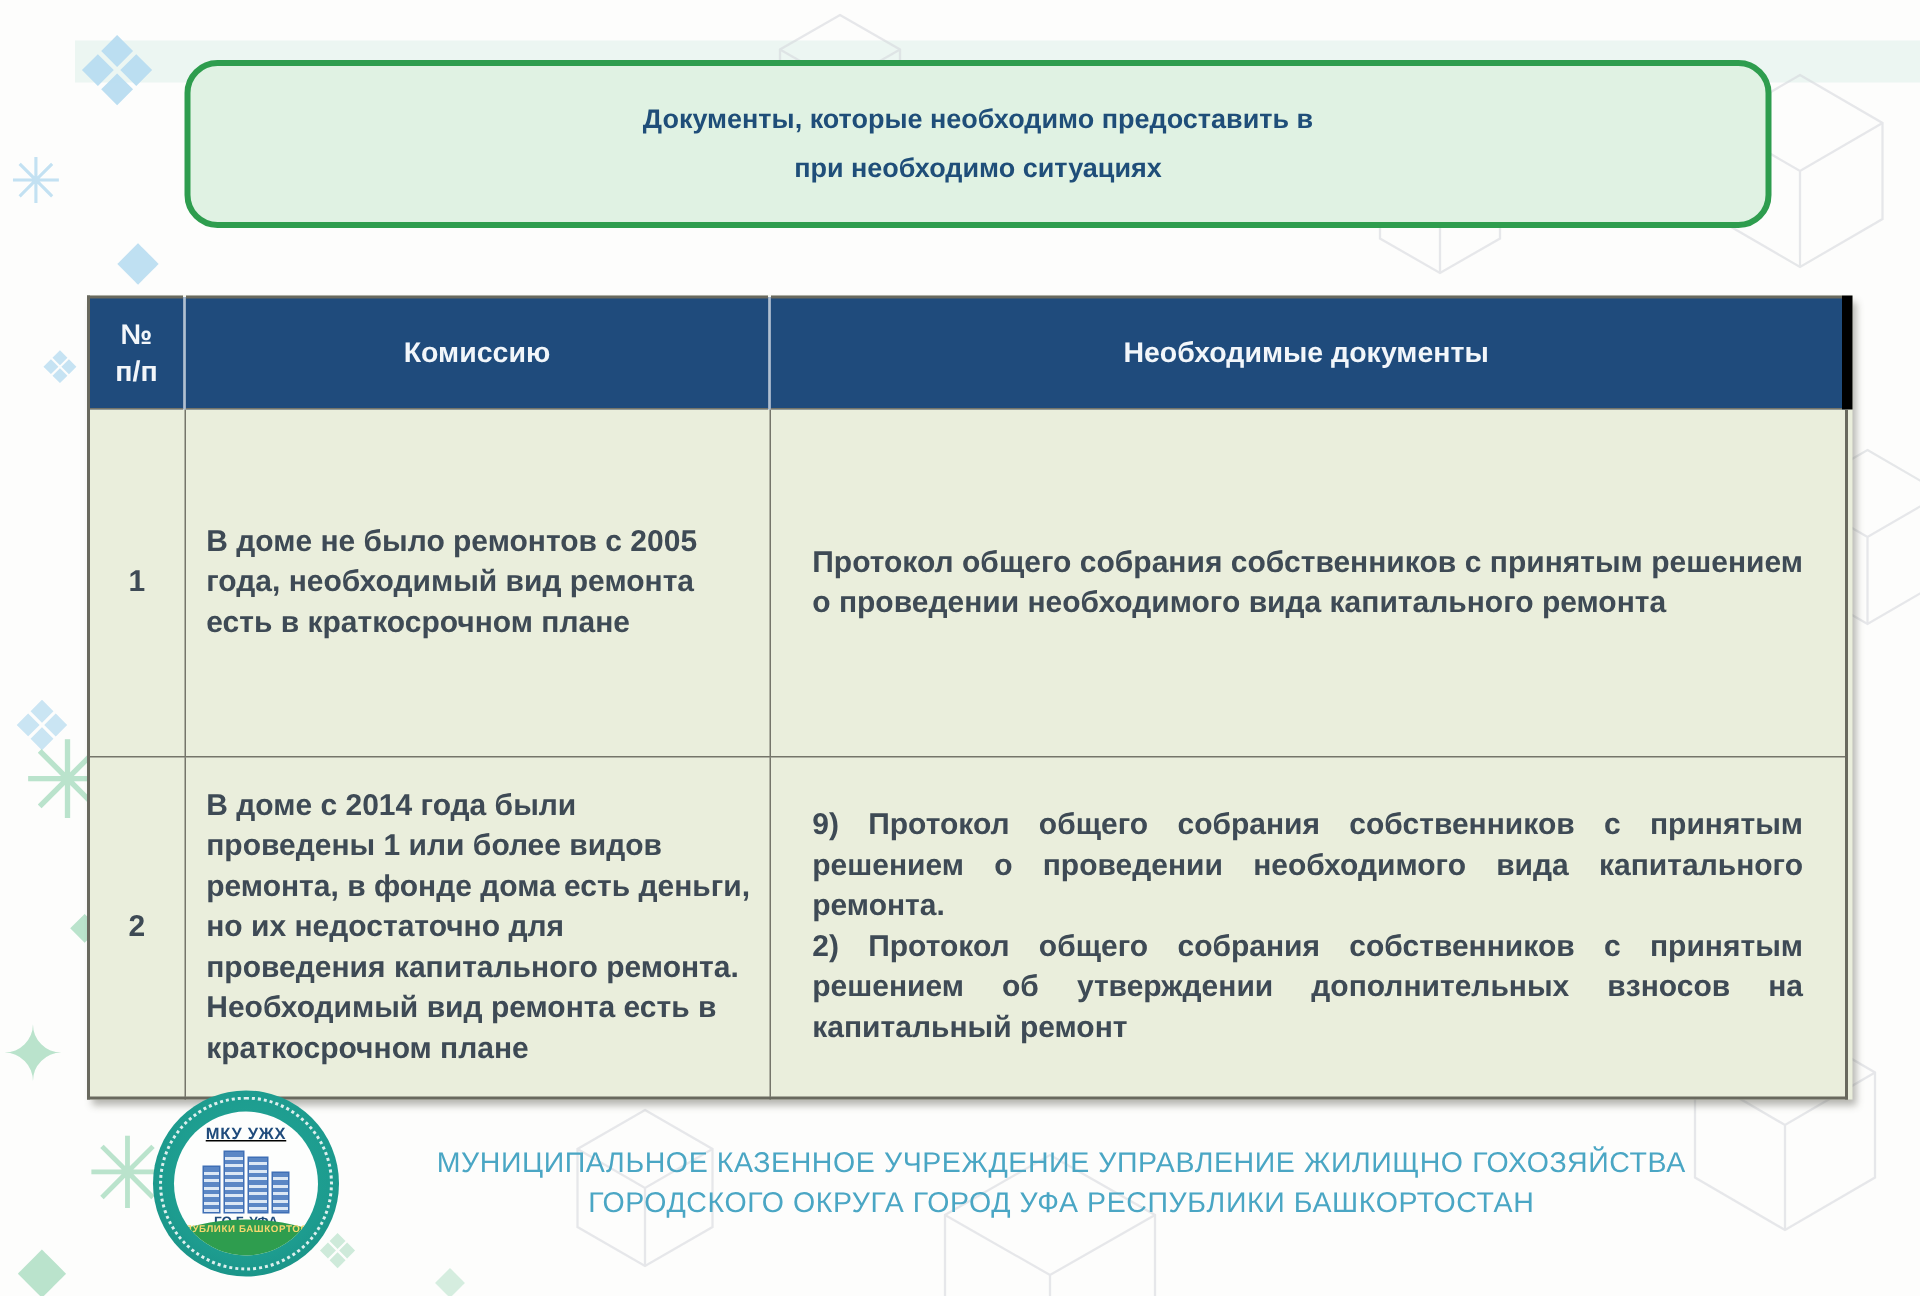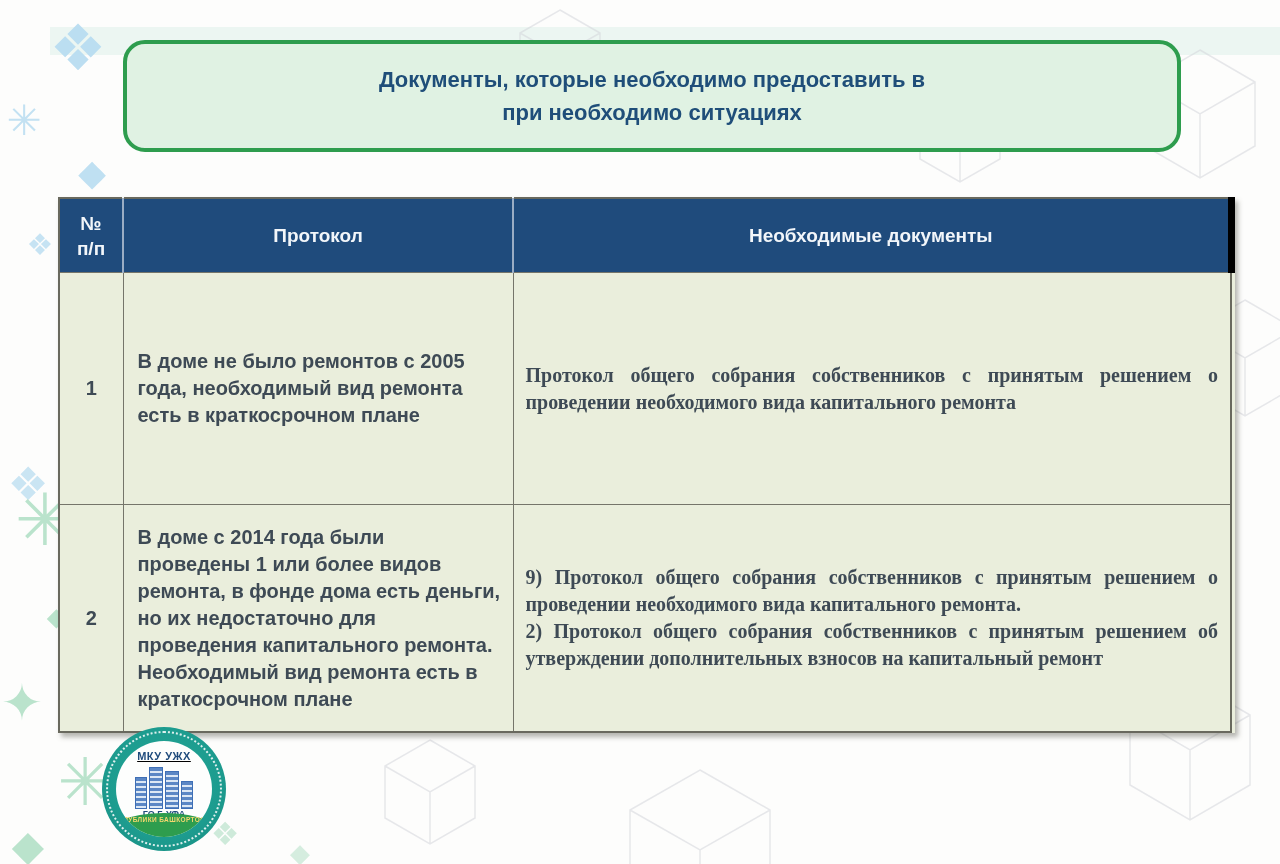--- a/index.html
+++ b/index.html
@@ -23,21 +23,21 @@
   .title-box{
     position:absolute;left:123px;top:40px;width:1050px;height:104px;
     background:var(--title-box-bg);
     border:4px solid var(--title-box-border);
     border-radius:22px;
     z-index:2;
     display:flex;flex-direction:column;justify-content:center;align-items:center;
   }
   .title-box .t-line{
     color:var(--title-text);
-    font-size:22px;font-weight:bold;line-height:33px;text-align:center;
+    font-size:18px;font-weight:bold;line-height:33px;text-align:center;
     white-space:nowrap;
   }
 
   
   table.main-table{
     position:absolute;left:58px;top:197px;z-index:2;
     width:1172px;table-layout:fixed;border-collapse:collapse;
     border:2px solid #69695E;
     box-shadow:3px 4px 5px rgba(90,90,80,0.45);
     background:var(--cell-bg);
@@ -55,21 +55,21 @@
     background:var(--cell-bg);
     color:var(--body-text);font-size:20px;font-weight:bold;
     border:1px solid #75756A;
     vertical-align:middle;
     line-height:27px;
   }
   .main-table tr.row-1 td{height:211px;}
   .main-table tr.row-2 td{height:206px;}
   td.c-num{text-align:center;}
   td.c-cond{padding:10px 12px 10px 14px;white-space:pre-line;text-align:left;}
-  td.c-docs{padding:10px 12px;white-space:pre-line;text-align:justify;font-family:Liberation Serif, serif;}
+  td.c-docs{padding:10px 28px;white-space:pre-line;text-align:justify;}
 
   
   .footer-org{
     position:absolute;left:235px;top:762px;width:945px;z-index:2;
     text-align:center;color:var(--footer-text);
     font-size:19px;line-height:27px;letter-spacing:0.4px;
   }
   .logo{
     position:absolute;left:102px;top:727px;width:124px;height:124px;z-index:3;
     border-radius:50%;
@@ -161,21 +161,21 @@
     <col style="width:64px">
       <col style="width:390px">
       <col style="width:718px">
   </colgroup>
   <thead>
     <tr>
       <th>
         <span>№</span><br>
         <span>п/п</span>
       </th>
-      <th>Протокол</th>
+      <th>Комиссию</th>
       <th>Необходимые документы</th>
     </tr>
   </thead>
   <tbody>
     <tr class="row-1">
       <td class="c-num">1</td>
       <td class="c-cond">В доме не было ремонтов с 2005 года, необходимый вид ремонта есть в краткосрочном плане</td>
       <td class="c-docs">Протокол общего собрания собственников с принятым решением о проведении необходимого вида капитального ремонта</td>
     </tr>
     <tr class="row-2">
@@ -199,13 +199,15 @@
       <div class="bar b4"></div>
     </div>
     <div class="banner-text">ГО Г. УФА</div>
     <div class="arc">
       <div class="arc-text">РЕСПУБЛИКИ БАШКОРТОСТАН</div>
     </div>
   </div>
 </div>
 
 <div class="footer-org">
+  <div>МУНИЦИПАЛЬНОЕ КАЗЕННОЕ УЧРЕЖДЕНИЕ УПРАВЛЕНИЕ ЖИЛИЩНО ГОХОЗЯЙСТВА</div>
+  <div>ГОРОДСКОГО ОКРУГА ГОРОД УФА РЕСПУБЛИКИ БАШКОРТОСТАН</div>
 </div>
 
 </body></html>

